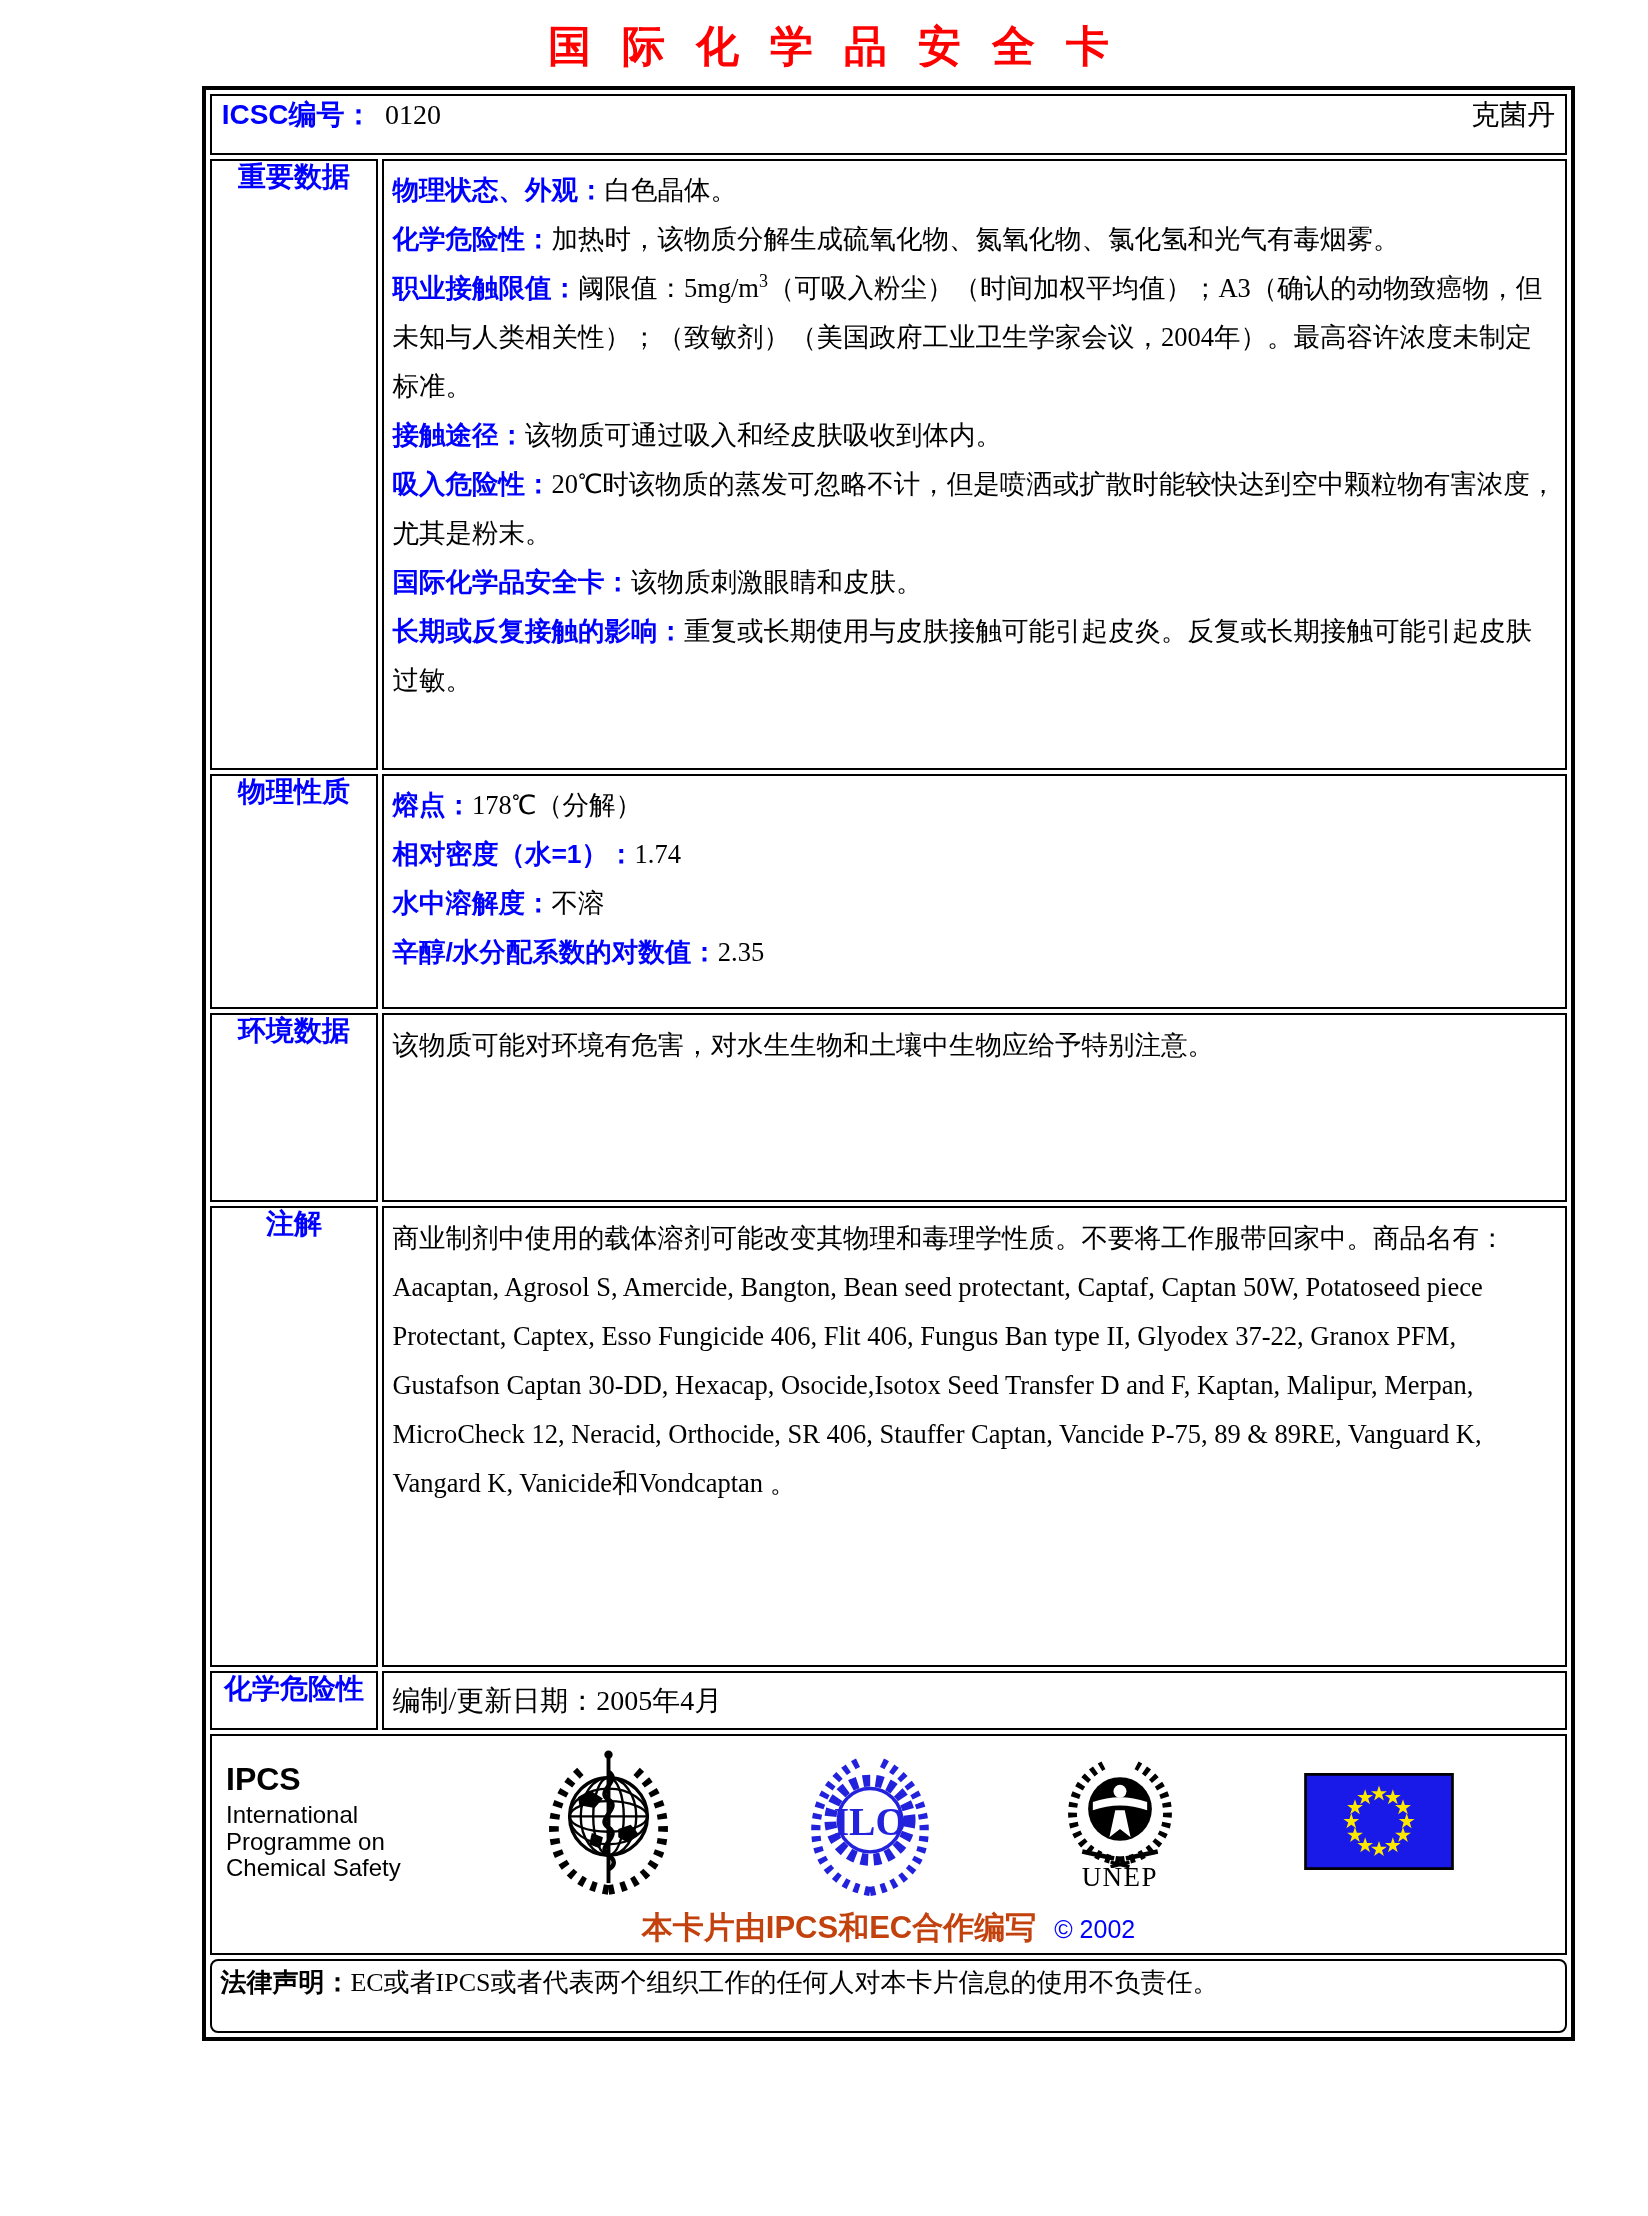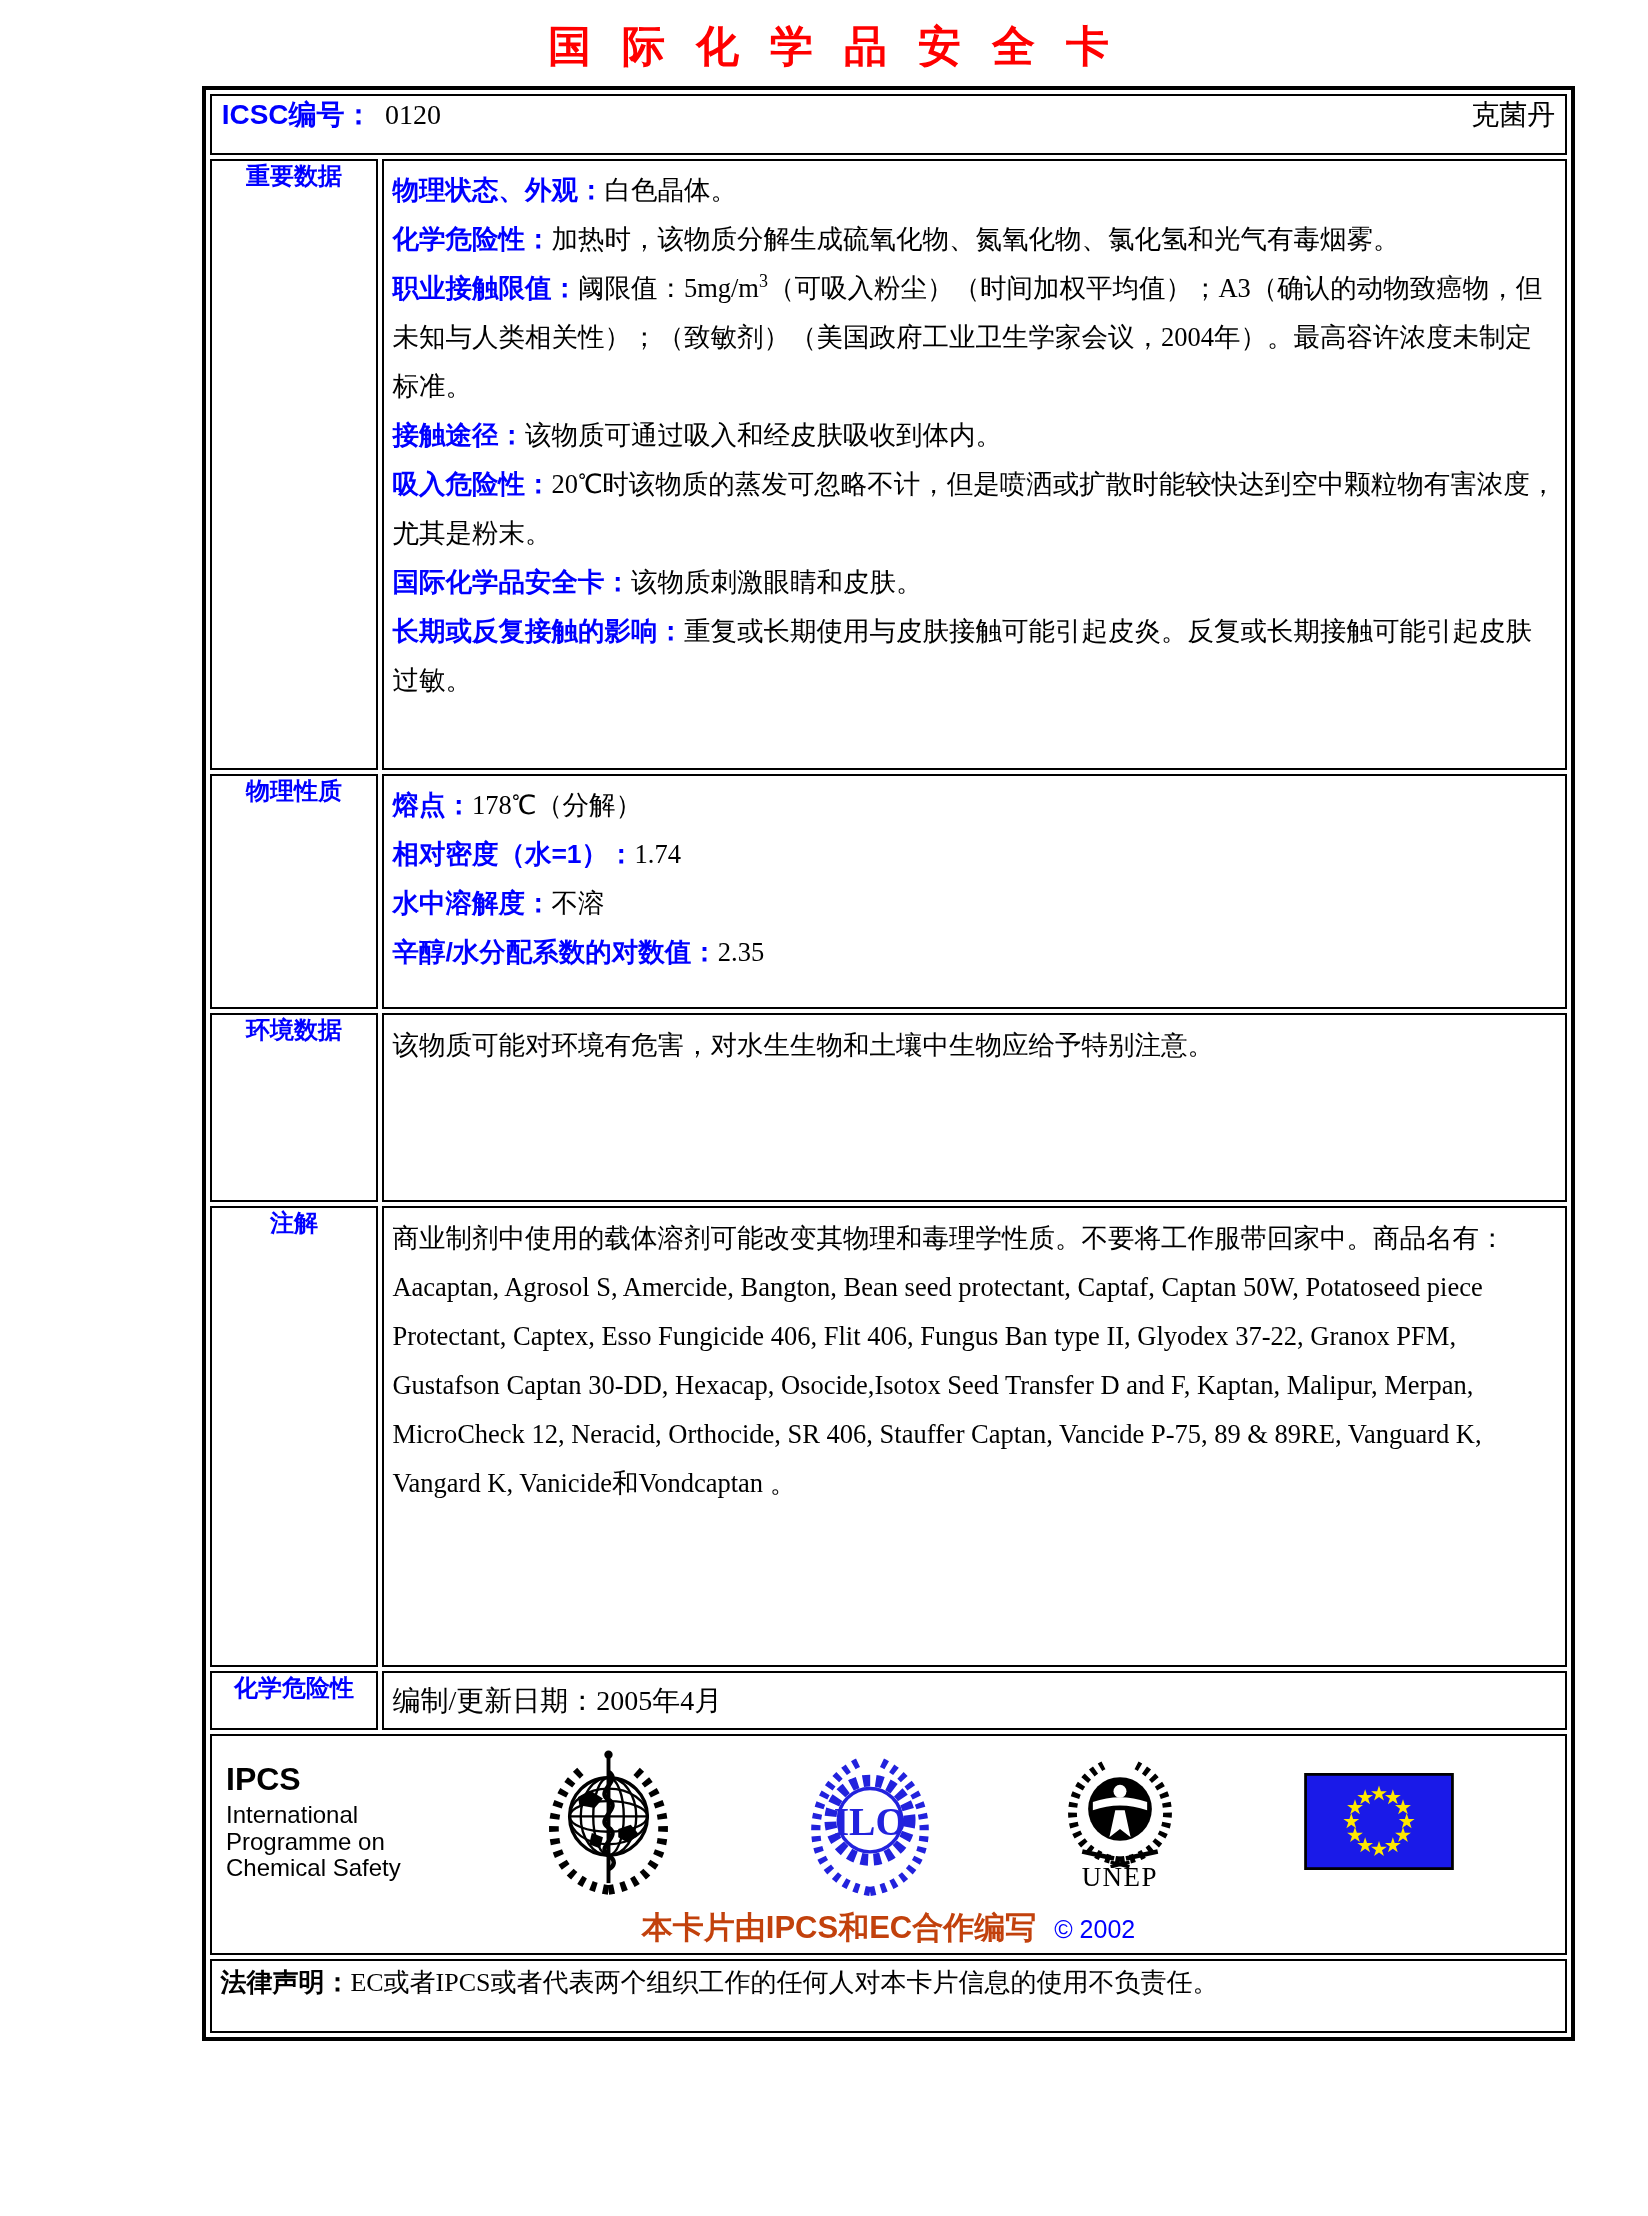--- a/index.html
+++ b/index.html
@@ -14,22 +14,22 @@
 
   .card{
     margin-left:202px;width:1373px;box-sizing:border-box;
     border:4.2px solid #000;background:#fff;
   }
   table.grid{border-collapse:separate;border-spacing:4.2px;width:100%;}
   table.grid td{border:2.8px solid #000;background:#fff;vertical-align:top;}
 
   td.sec-label{
     width:162px;text-align:center;vertical-align:middle;
-    color:#0000ff;font-family:Liberation Sans, sans-serif;
-    font-weight:bold;font-size:24px;line-height:1.2;
+    color:#0000ff;font-family:Liberation Mono, monospace;
+    font-weight:bold;font-size:28px;line-height:1.2;
   }
   td.content{
     padding:5.6px 8.4px;font-size:26.5px;line-height:49px;
     font-family:"Liberation Serif",serif;
   }
   .inline-label{
     color:#0000ff;font-family:"Liberation Sans",sans-serif;font-weight:bold;
   }
   .sup{vertical-align:super;font-size:18px;line-height:0;}
 
@@ -43,21 +43,21 @@
   .logo-row{display:flex;align-items:center;justify-content:space-between;padding:2.8px 104px 0 7px;}
   .ipcs-block{font-family:"Liberation Sans",sans-serif;color:#000;width:188px;}
   .ipcs-title{font-weight:bold;font-size:32px;margin-bottom:4.2px;}
   .ipcs-sub{font-size:24px;line-height:26.5px;}
   .unep-wrap{text-align:center;}
   .unep-label{font-family:"Liberation Serif",serif;font-weight:normal;font-size:27px;letter-spacing:1.4px;margin-top:-5.6px;}
   .caption-line{text-align:center;margin-top:7px;}
   .caption-main{color:#c2410c;font-family:"Liberation Sans",sans-serif;font-weight:bold;font-size:31px;}
   .caption-copy{color:#0000ff;font-family:"Liberation Sans",sans-serif;font-size:25px;margin-left:18px;}
 
-  td.legal-cell{height:61px;vertical-align:middle;font-size:26px;padding:4.2px 8.4px;}
+  td.legal-cell{height:61px;vertical-align:middle;font-size:26px;padding:4.2px 8.4px;border-radius:8px;}
   .legal-label{font-family:"Liberation Sans",sans-serif;font-weight:bold;color:#000;}
 
   svg{display:block;}
 </style>
 </head>
 <body>
 
 <div class="page-title">国际化学品安全卡</div>
 
 <div class="card">

